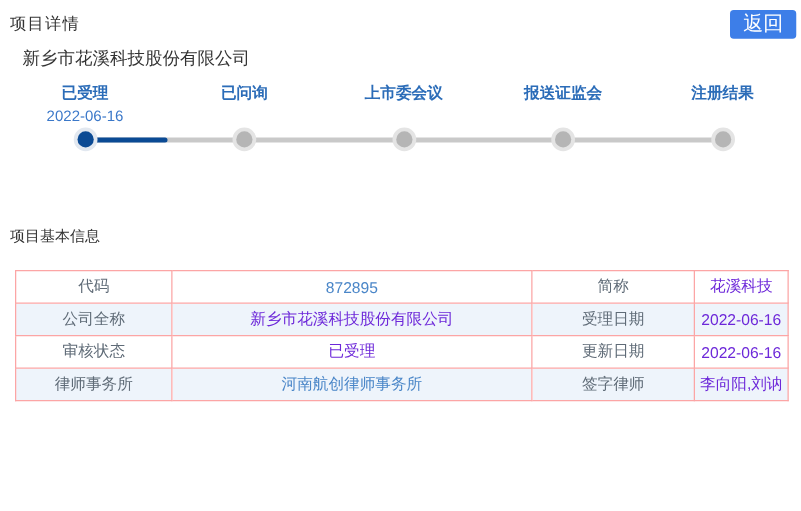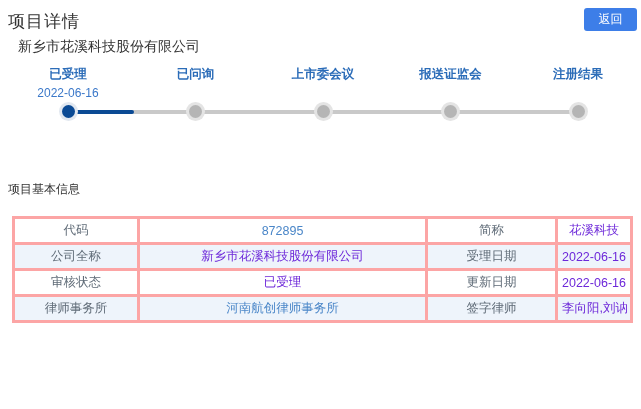--- a/index.html
+++ b/index.html
@@ -2,24 +2,24 @@
 <html><head>
 <meta charset="utf-8">
 <style>
   * { margin: 0; padding: 0; box-sizing: border-box; }
   html, body { width: 641px; height: 409px; background: #ffffff; overflow: hidden; }
   body { font-family: "Liberation Sans", "DejaVu Sans", sans-serif; position: relative; }
 
   .page { position: relative; width: 641px; height: 409px; background: #fff; }
 
   
-  .page-title { position: absolute; left: 8px; top: 10px; font-size: 17px; color: #333; letter-spacing: 1px; }
+  .page-title { position: absolute; left: 8px; top: 10px; font-size: 13px; color: #333; letter-spacing: 1px; }
   .back-btn {
     position: absolute; top: 8px; right: 4px; width: 53px; height: 23px;
-    background: #3d7ee8; color: #fff; font-size: 12px; line-height: 23px;
+    background: #3d7ee8; color: #fff; font-size: 16px; line-height: 23px;
     text-align: center; border: none; border-radius: 3px; cursor: pointer;
     font-family: inherit;
   }
   .company-name { position: absolute; left: 18px; top: 38px; font-size: 14px; color: #333; }
 
   
   .stepper { position: absolute; left: 0; top: 0; width: 641px; height: 150px; }
   .stepper-track {
     position: absolute; left: 68px; top: 110px; width: 510px; height: 4px;
     background: #c9c9c9; border-radius: 2px;
@@ -38,21 +38,21 @@
   .step-dot.active { background: #0b4a94; box-shadow: 0 0 0 3px #e2e8f0; }
 
   
   .section-title { position: absolute; left: 8px; top: 181px; font-size: 12px; color: #333; }
 
   
   .info-table {
     position: absolute; left: 12px; top: 216px; width: 618px;
     border-collapse: collapse; table-layout: fixed; font-size: 12.5px;
   }
-  .info-table td { border: 3px solid #fca5a5; height: 26px; text-align: center; padding: 0 4px; overflow: hidden; white-space: nowrap; }
+  .info-table td { border: 1px solid #fca5a5; height: 26px; text-align: center; padding: 0 4px; overflow: hidden; white-space: nowrap; }
   .info-table tr:nth-child(even) td { background: #eef4fb; }
   .info-table .c0 { width: 125px; }
   .info-table .c1 { width: 288px; }
   .info-table .c2 { width: 130px; }
   .info-table .c3 { width: 75px; }
   .cell-label { color: #5f6b77; }
   .cell-value { color: #6d28d9; }
   .cell-link { color: #4a86c8; cursor: pointer; text-decoration: none; }
 </style>
 </head>

